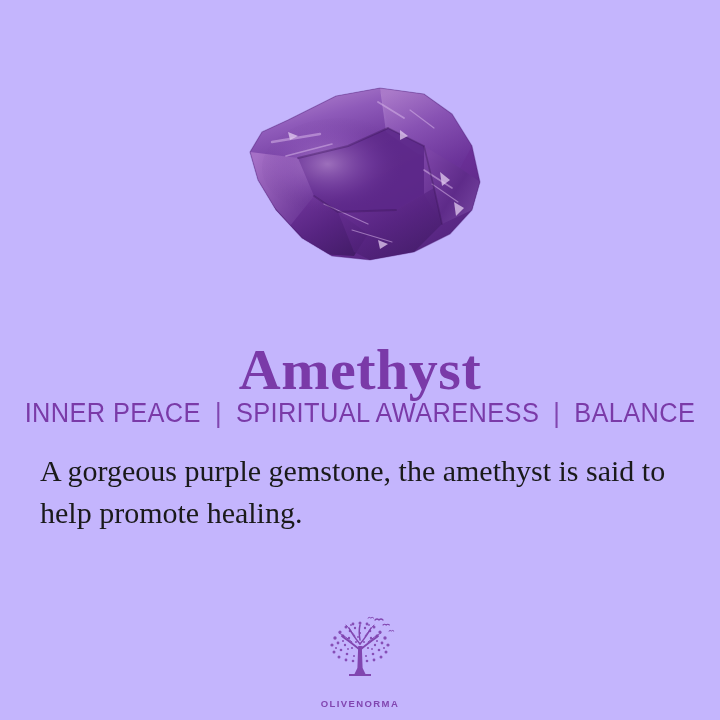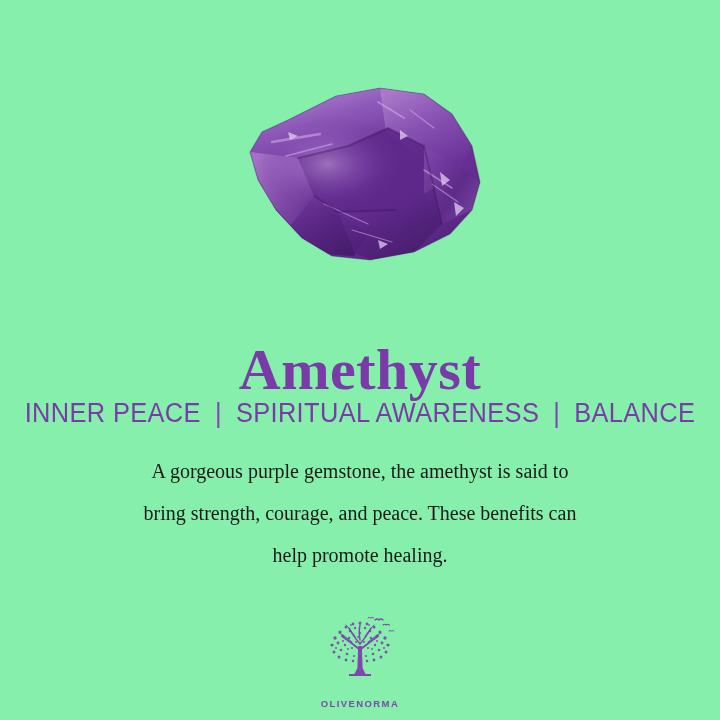--- a/index.html
+++ b/index.html
@@ -10,21 +10,21 @@
   body {
     width: 720px;
     height: 720px;
     overflow: hidden;
     font-family: "Liberation Sans", sans-serif;
     position: relative;
   }
   .card {
     position: absolute;
     inset: 0;
-    background: #86efac;
+    background: #c4b5fd;
   }
 
   
   .gem-wrap {
     position: absolute;
     left: 228px;
     top: 84px;
     width: 266px;
     height: 182px;
   }
@@ -69,24 +69,23 @@
     color: #8146B0;
   }
 
   
   .body-copy {
     position: absolute;
     left: 50%;
     transform: translateX(-50%);
     top: 450px;
     width: 640px;
-    text-align: center;
     color: #1a1a1a;
     font-family: "Liberation Serif", "DejaVu Serif", serif;
-    font-size: 20px;
+    font-size: 30px;
     line-height: 42px;
   }
   .body-line { display: block; white-space: nowrap; }
 
   
   .logo {
     position: absolute;
     left: 50%;
     transform: translateX(-50%);
     top: 616px;
@@ -206,21 +205,20 @@
   <div class="keywords">
     <span class="kw">INNER PEACE</span>
     <span class="kw-sep">|</span>
     <span class="kw">SPIRITUAL AWARENESS</span>
     <span class="kw-sep">|</span>
     <span class="kw">BALANCE</span>
   </div>
 
   <div class="body-copy">
     <span class="body-line">A gorgeous purple gemstone, the amethyst is said to</span>
-    <span class="body-line">bring strength, courage, and peace. These benefits can</span>
     <span class="body-line">help promote healing.</span>
   </div>
 
   <div class="logo">
     <svg class="logo-mark" viewBox="0 0 82 68" xmlns="http://www.w3.org/2000/svg">
       <g fill="#8146B0">
 
         <path d="M39.2 30 L42.8 30 L43.6 52 L46.5 58 L35.5 58 L38.4 52 Z"></path>
 
         <path d="M30 58 h22 v2 h-22 z"></path>

